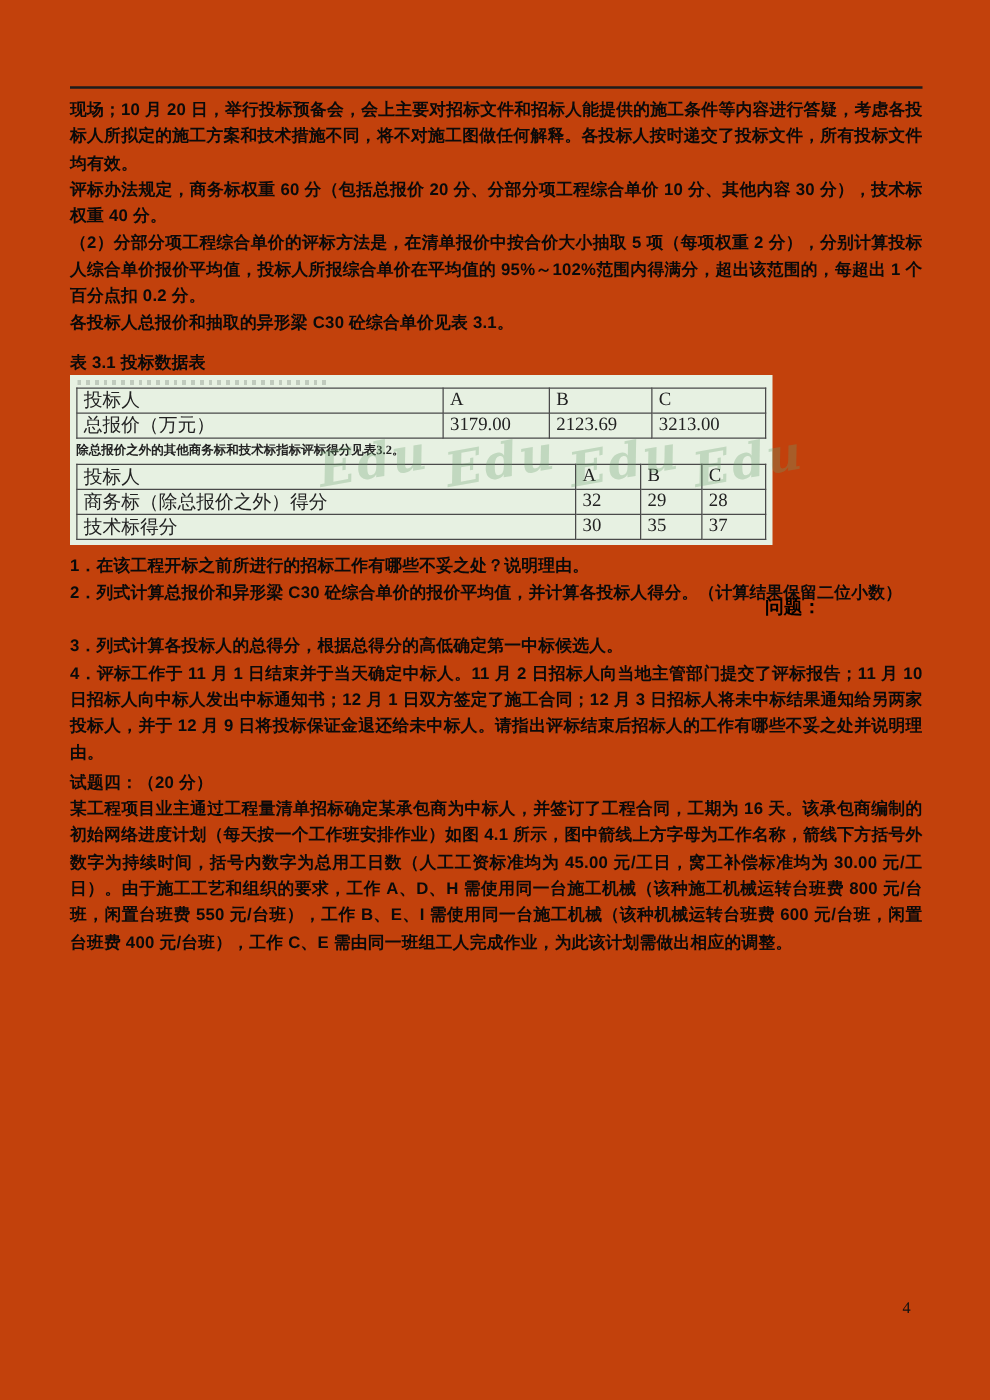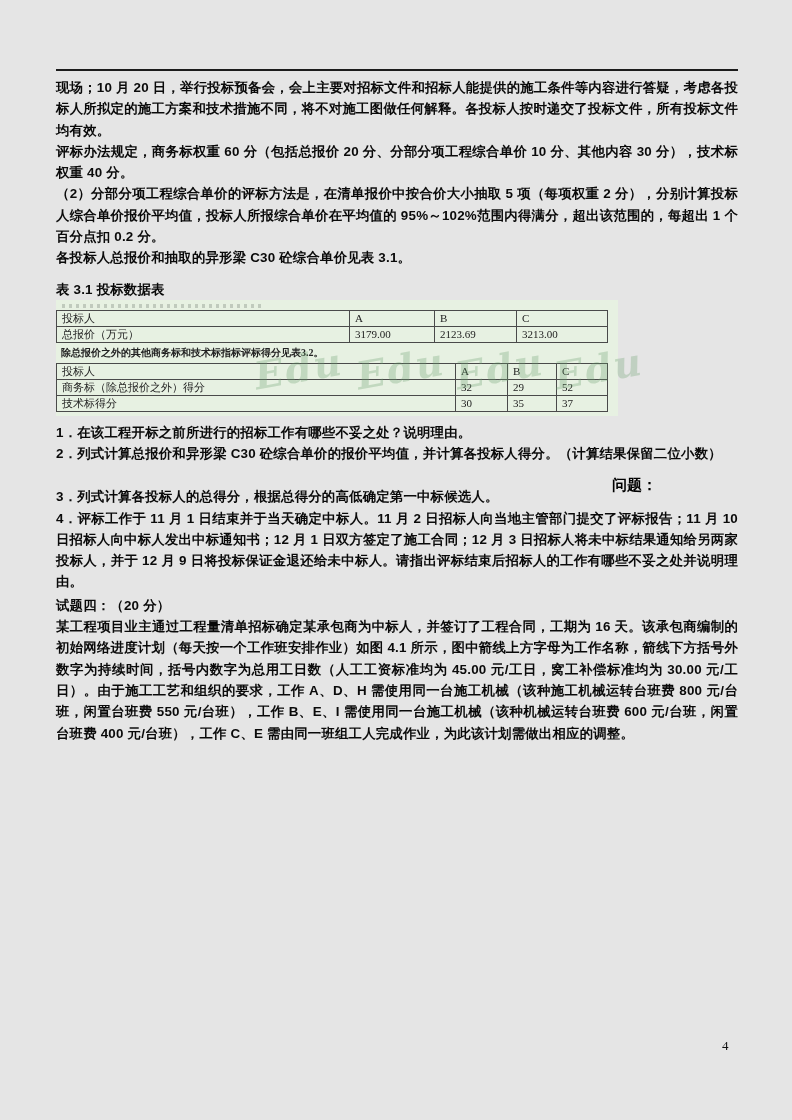--- a/index.html
+++ b/index.html
@@ -1,21 +1,21 @@
 <!DOCTYPE html>
 <html><head>
 <meta charset="utf-8">
 <style>
   * { box-sizing: border-box; }
   html, body { margin: 0; padding: 0; background: #ffffff; }
   .page {
     position: relative;
     width: 792px;
     height: 1120px;
-    background: #e5e5e5;
+    background: #c2410c;
     overflow: hidden;
     font-family: "Liberation Sans", sans-serif;
   }
   .content {
     position: absolute;
     left: 56px;
     top: 69px;
     width: 682px;
   }
   .toprule {
@@ -41,24 +41,25 @@
     padding: 4px 0 4px 0;
   }
   .scan-artifact {
     height: 4px;
     width: 200px;
     margin: 0 0 2px 6px;
     background: repeating-linear-gradient(90deg, rgba(120,130,120,0.35) 0 3px, rgba(120,130,120,0) 3px 7px);
   }
   table.dtable {
     border-collapse: collapse;
+    margin-left: 5px;
     table-layout: fixed;
     width: 551px;
     font-family: "Liberation Serif", serif;
-    font-size: 11px;
+    font-size: 15px;
     color: #222222;
   }
   table.dtable td {
     border: 1px solid #4a4a4a;
     height: 16px;
     padding: 0 2px 0 5px;
     font-weight: normal;
     vertical-align: middle;
     overflow: hidden;
     white-space: nowrap;
@@ -169,21 +170,21 @@
             <tr>
           <td>投标人</td>
           <td>A</td>
           <td>B</td>
           <td>C</td>
         </tr>
         <tr>
           <td>商务标（除总报价之外）得分</td>
           <td>32</td>
           <td>29</td>
-          <td>52</td>
+          <td>28</td>
         </tr>
         <tr>
           <td>技术标得分</td>
           <td>30</td>
           <td>35</td>
           <td>37</td>
         </tr>
       </tbody>
         </table>
 

